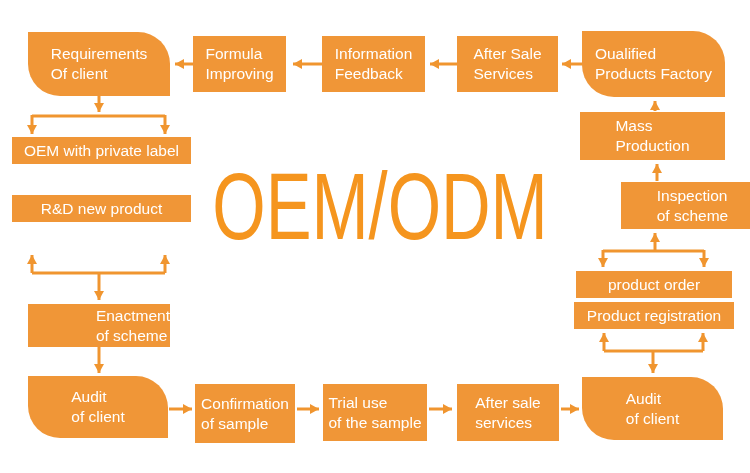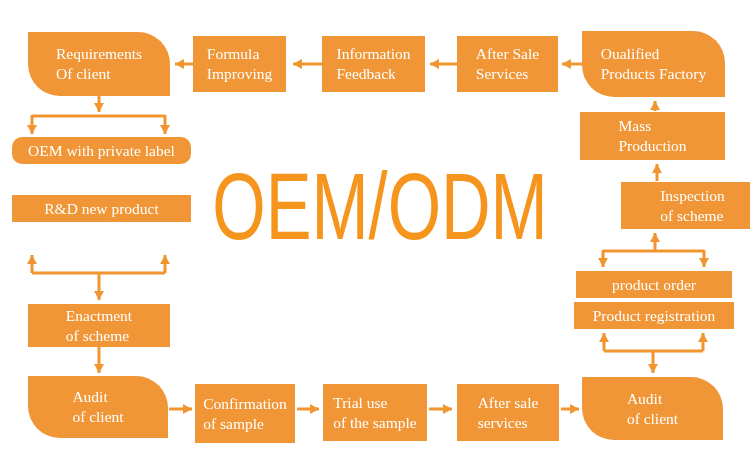--- a/index.html
+++ b/index.html
@@ -13,40 +13,39 @@
   body{font-family:"Liberation Sans",sans-serif;}
   #canvas{position:relative;width:750px;height:473px;background:var(--background);overflow:hidden;}
 
   .node{
     position:absolute;
     background:var(--box-fill);
     color:var(--box-text);
     display:flex;align-items:center;justify-content:center;
     font-size:15.5px;line-height:20px;
     box-sizing:border-box;
-    font-family:Liberation Serif, serif;
   }
   .txt{text-align:left;}
   .leaf{border-radius:0 32px 0 32px;}
 
   
   #n-req{left:28px;top:32px;width:142px;height:64px;}
   #n-formula{left:193px;top:36px;width:93px;height:56px;}
   #n-info{left:322px;top:36px;width:103px;height:56px;}
   #n-ast{left:457px;top:36px;width:101px;height:56px;}
   #n-oualified{left:582px;top:31px;width:143px;height:66px;}
 
   
-  #n-opt0{left:12px;top:137px;width:179px;height:27px;border-radius:10px;}
+  #n-opt0{left:12px;top:137px;width:179px;height:27px;}
   #n-opt1{left:12px;top:166px;width:179px;height:27px;}
   #n-opt2{left:12px;top:195px;width:179px;height:27px;}
   #n-opt3{left:12px;top:224px;width:179px;height:27px;}
 
   
-  #n-enact{left:28px;top:304px;width:142px;height:43px;}
+  #n-enact{left:28px;top:304px;width:142px;height:43px;justify-content:flex-end;}
   #n-auditL{left:28px;top:376px;width:140px;height:62px;}
 
   
   #n-conf{left:195px;top:384px;width:100px;height:59px;}
   #n-trial{left:323px;top:384px;width:104px;height:57px;align-items:center;}
   #n-asb{left:457px;top:384px;width:102px;height:57px;}
   #n-auditR{left:582px;top:377px;width:141px;height:63px;}
 
   
   #n-porder{left:576px;top:271px;width:156px;height:27px;}

